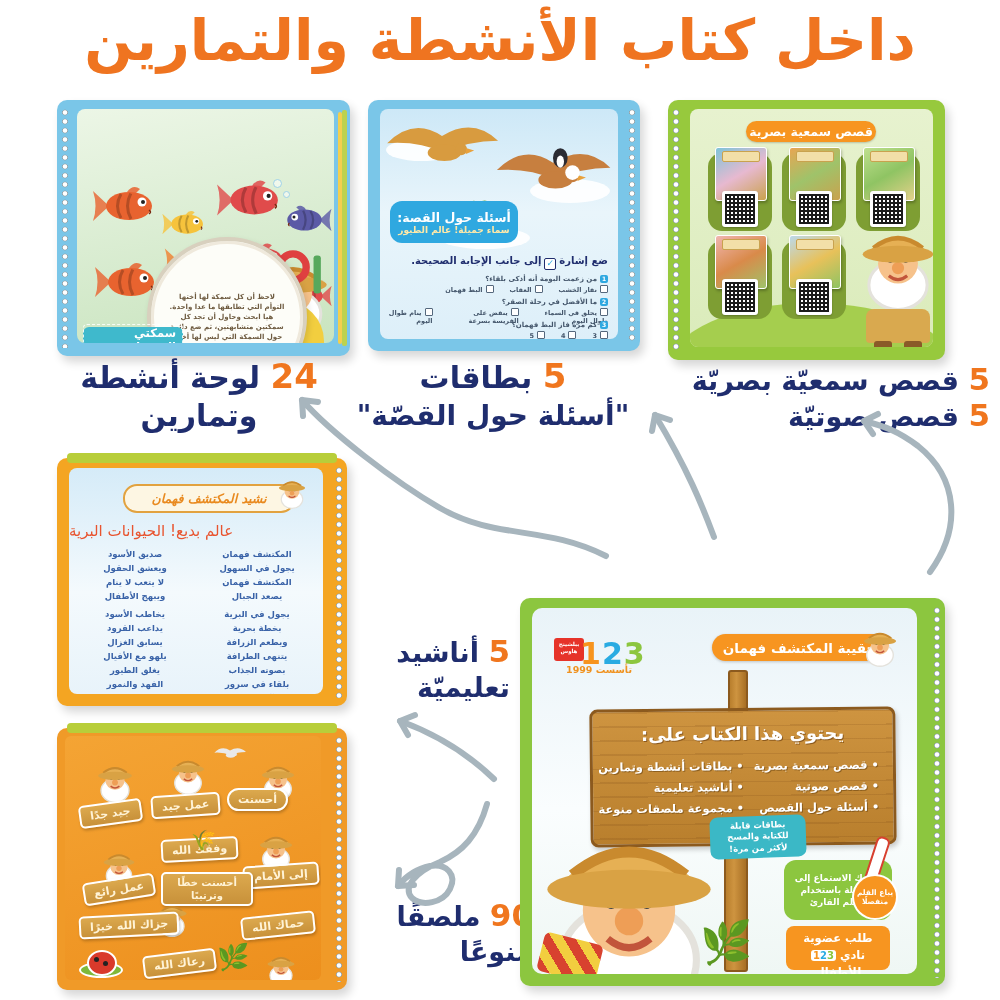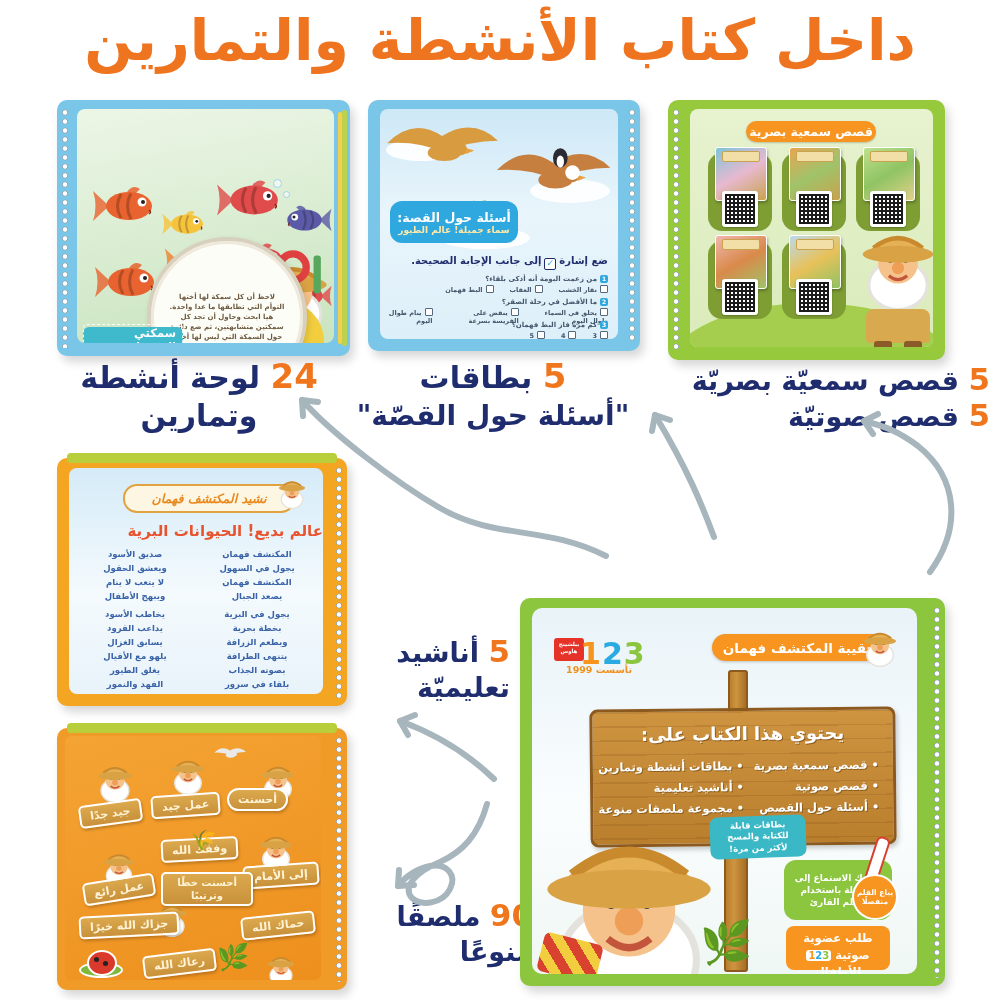--- a/index.html
+++ b/index.html
@@ -77,21 +77,21 @@
         background-image:repeating-linear-gradient(0deg,#1b1b1b 0 2px,transparent 2px 4px),
                          repeating-linear-gradient(90deg,#1b1b1b 0 2px,#fff 2px 4px);}
   
   #book4{left:57px;top:458px;width:290px;height:248px;background:#F4A522;}
   #book4 .lime{position:absolute;left:10px;right:10px;top:-5px;height:10px;background:#B8CE3A;border-radius:4px;}
   #book4 .page{position:absolute;left:12px;top:10px;right:24px;bottom:12px;border-radius:8px;
                background:linear-gradient(180deg,#D5EBF8,#F4FAFD 55%,#E8F3FA);overflow:hidden;}
   #nbadge{position:absolute;right:28px;top:16px;width:168px;height:25px;background:#FDF6E3;border:2px solid #E2A23F;
           border-radius:14px;display:flex;align-items:center;justify-content:center;color:#E98A1F;font-weight:bold;
           font-size:12.5px;direction:rtl;font-style:italic;}
-  #nheading{position:absolute;left:0;right:0;top:54px;text-align:right;color:#E8542F;font-weight:700;
+  #nheading{position:absolute;left:0;right:0;top:54px;text-align:left;color:#E8542F;font-weight:400;
             font-size:15px;direction:rtl;}
   .poemgrid{position:absolute;left:18px;right:18px;direction:rtl;display:grid;
             grid-template-columns:1fr 1fr;column-gap:26px;row-gap:1px;text-align:center;}
   .poemgrid span{font-size:8.5px;line-height:13px;color:#3A63A8;font-weight:bold;white-space:nowrap;}
   
   #book5{left:57px;top:728px;width:290px;height:262px;background:#F09A28;}
   #book5 .lime{position:absolute;left:10px;right:10px;top:-5px;height:10px;background:#B8CE3A;border-radius:4px;}
   #book5 .page{position:absolute;left:8px;top:8px;right:26px;bottom:10px;border-radius:6px;
                background:linear-gradient(160deg,#F4A434,#ED8F1D);overflow:hidden;}
   .stk{position:absolute;background:linear-gradient(180deg,#DCA94E,#C8913A);border:2px solid #fff;border-radius:5px;
@@ -482,21 +482,21 @@
           <span>أسئلة حول القصص</span>
           <span>مجموعة ملصقات منوعة</span>
         </div>
       </div>
       <div id="erasable">بطاقات قابلة للكتابة والمسح لأكثر من مرة!</div>
       <div id="pen"></div>
       <div id="penbubble">يمكنك الاستماع إلى الأسئلة باستخدام القلم القارئ</div>
       <div id="penburst">يباع القلم منفصلًا</div>
       <div id="member">
         <div>طلب عضوية</div>
-        <div><span>صوتية</span> <span class="chip"><span class="d1">1</span><span class="d2">2</span><span class="d3">3</span></span> <span>للأطفال</span></div>
+        <div><span>نادي</span> <span class="chip"><span class="d1">1</span><span class="d2">2</span><span class="d3">3</span></span> <span>للأطفال</span></div>
       </div>
       <svg class="gn" style="left:-18px;top:196px;width:230px;height:220px" viewBox="0 0 60 62">
           <use href="#gnomesym"></use>
         </svg>
       <div class="abs" style="left:8px;top:330px;width:60px;height:40px;background:repeating-linear-gradient(45deg,#D8422F 0 10px,#F2CE3F 10px 20px);border-radius:6px;transform:rotate(14deg)"></div>
       <div class="plant" style="left:168px;top:310px;font-size:42px">🌿</div>
     </div>
     <div class="spiral right"></div>
   </div>
 

